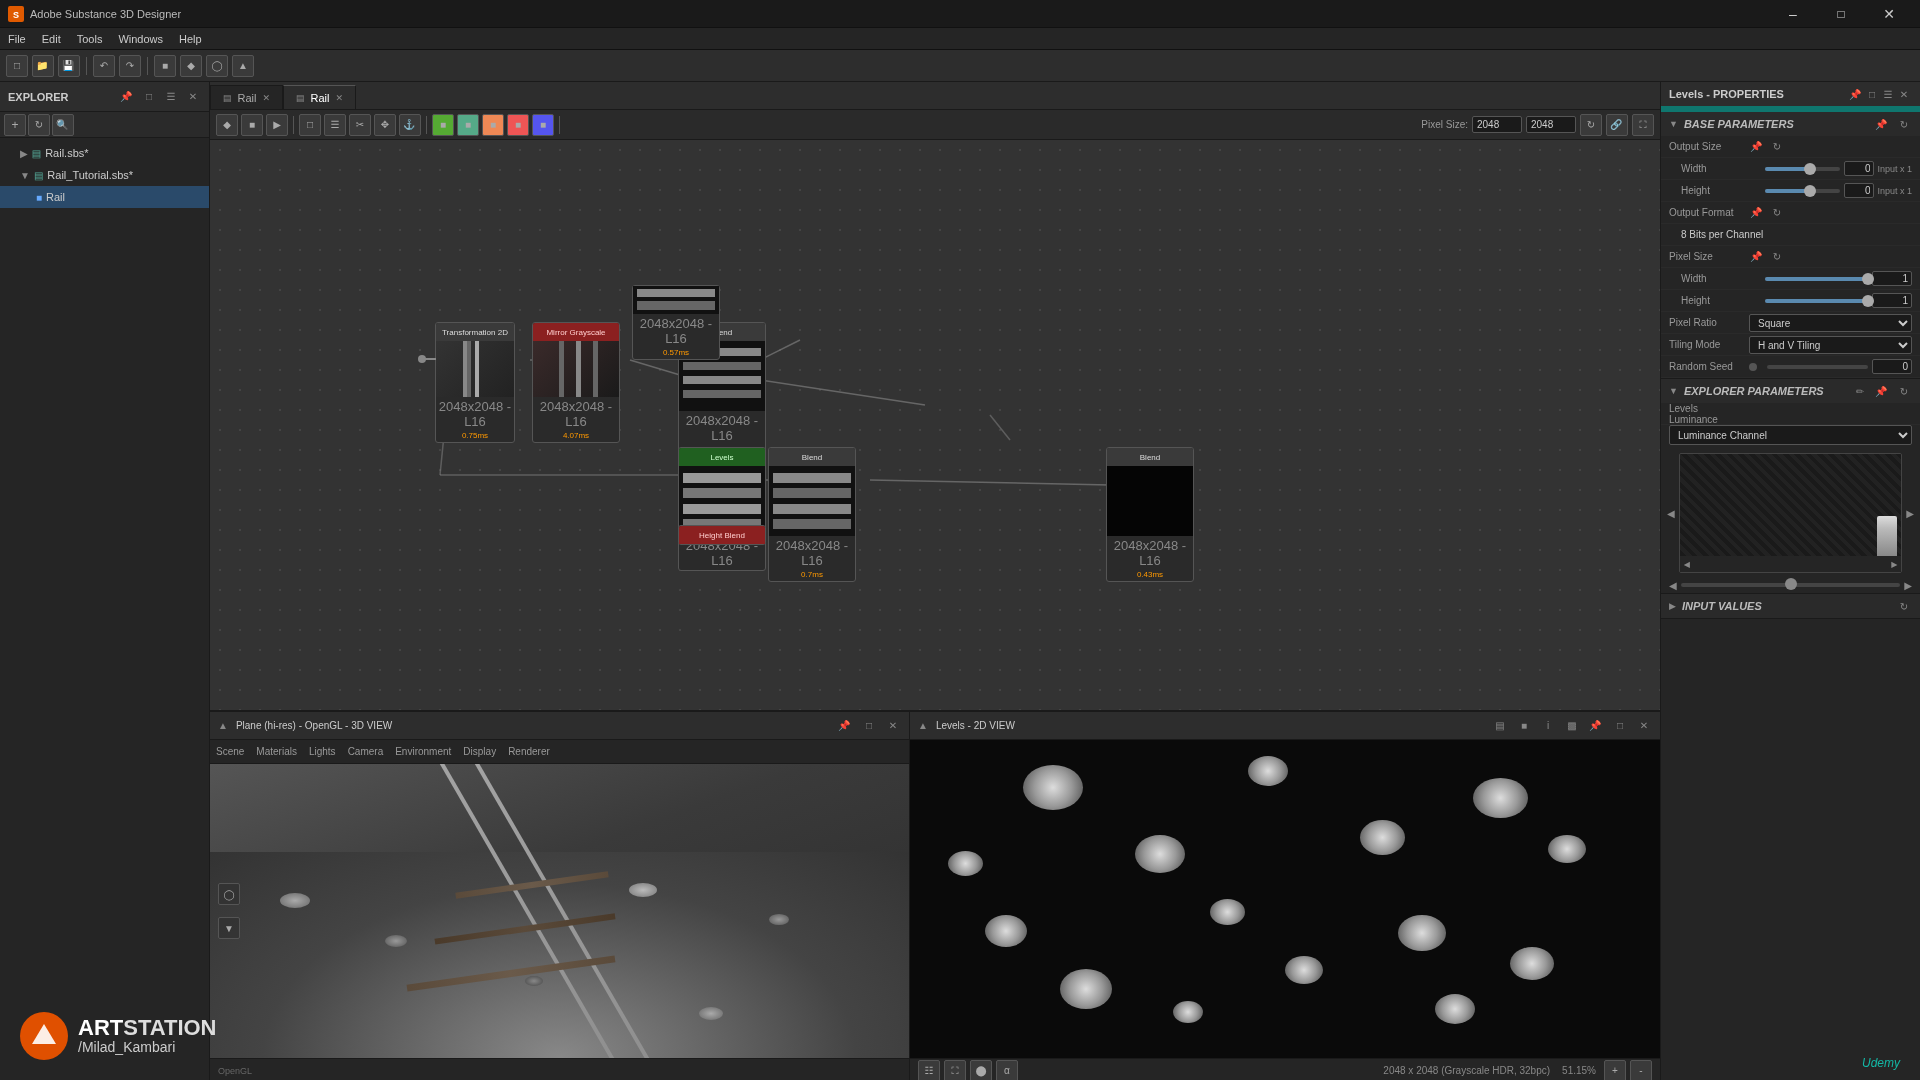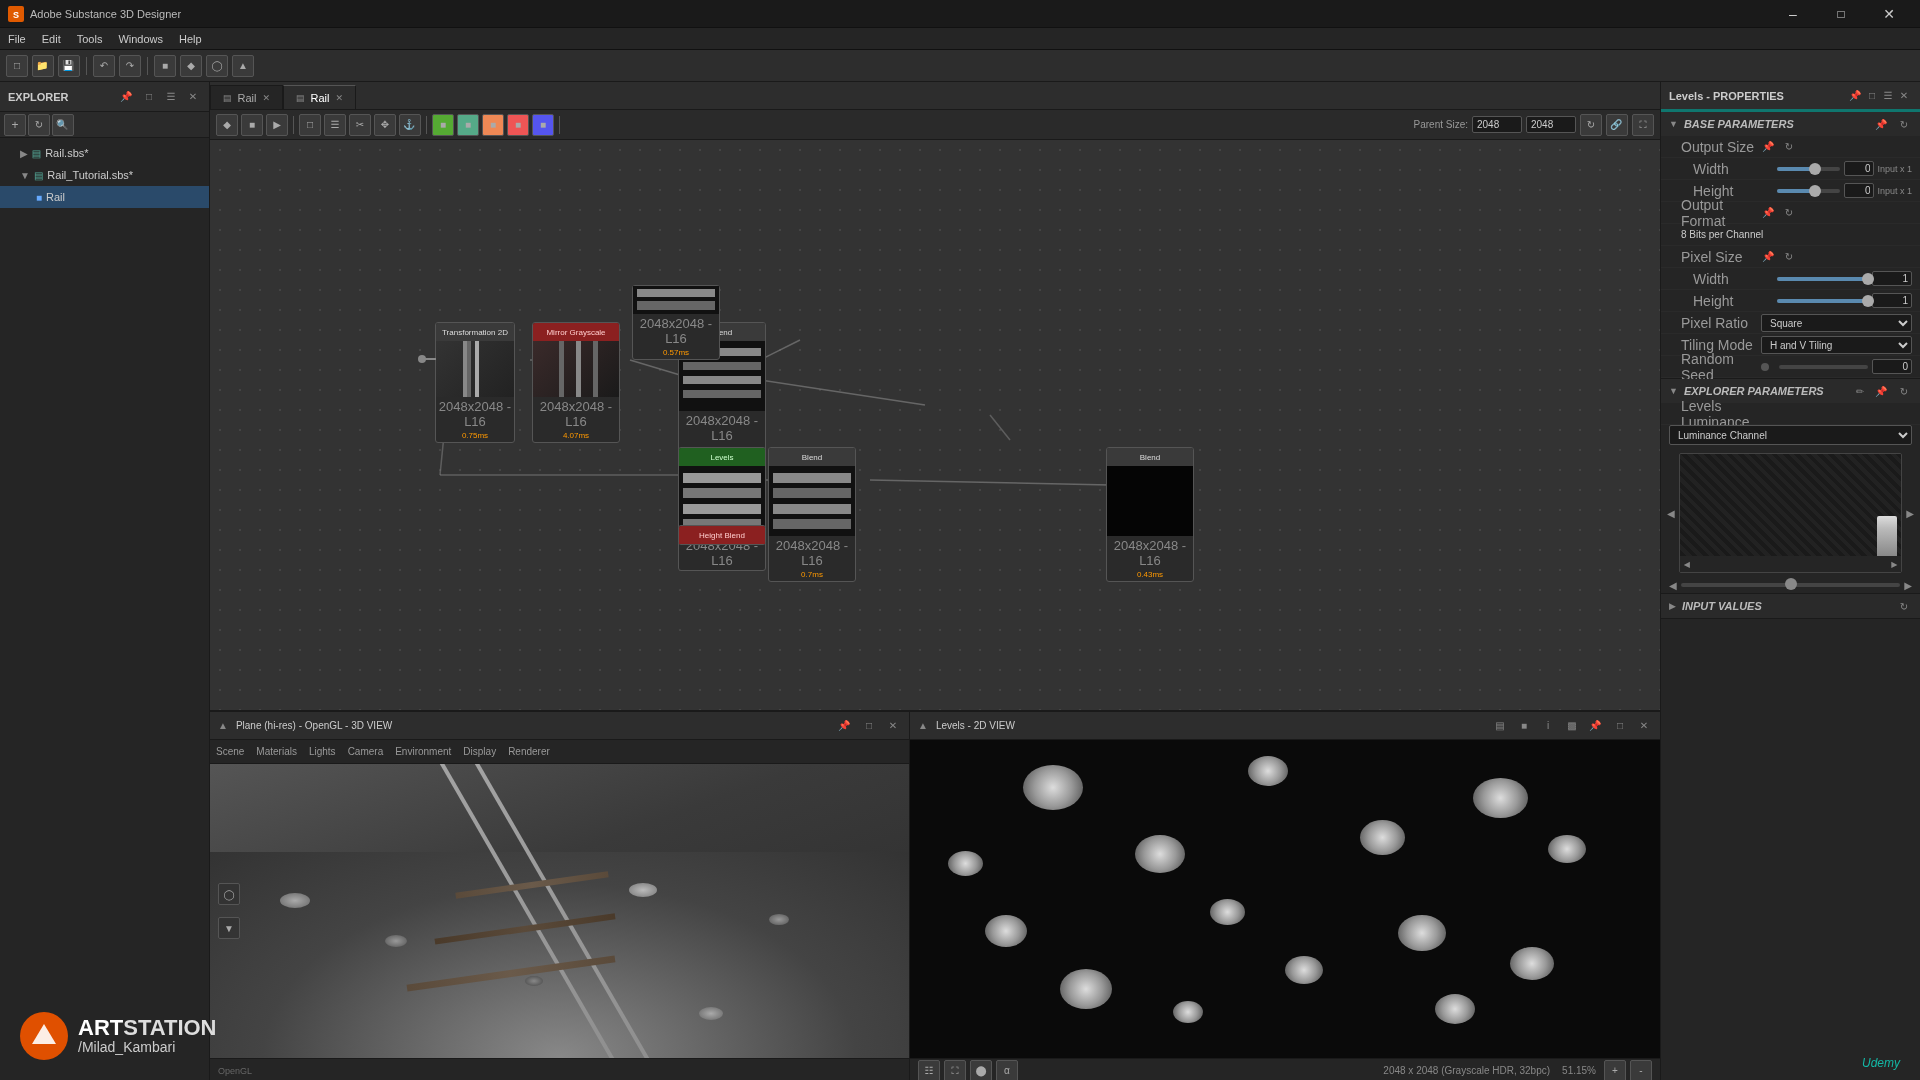--- a/index.html
+++ b/index.html
@@ -170,36 +170,36 @@
       position: absolute; border-radius: 50%; background: radial-gradient(circle, #ddd 0%, #999 50%, #444 100%);
     }
 
     
     #right-panel {
       width: 260px; background: #252525; border-left: 1px solid #1a1a1a;
       display: flex; flex-direction: column;
     }
     #right-panel-header {
       height: 30px; background: #2d2d2d; display: flex; align-items: center;
-      padding: 0 8px; border-bottom: 3px solid #0f766e;
+      padding: 0 8px; border-bottom: 6px solid #0f766e;
     }
     .panel-section {
       border-bottom: 1px solid #1a1a1a;
     }
     .section-header {
       height: 24px; background: #2a2a2a; display: flex; align-items: center;
       padding: 0 8px; cursor: pointer; gap: 6px;
     }
     .section-title { color: #bbb; font-size: 11px; font-weight: bold; flex: 1; font-style: italic; }
     .section-arrow { color: #888; font-size: 9px; }
     .prop-row {
       display: flex; align-items: center; height: 22px; padding: 0 8px;
       border-bottom: 1px solid #2a2a2a;
     }
-    .prop-label { color: #999; font-size: 14px; width: 80px; flex-shrink: 0; margin-left: 12px; }
+    .prop-label { color: #999; font-size: 10px; width: 80px; flex-shrink: 0; }
     .prop-value { color: #ccc; font-size: 10px; flex: 1; }
     .prop-slider {
       flex: 1; height: 4px; background: #444; border-radius: 2px; position: relative; margin: 0 4px;
     }
     .prop-slider-fill { height: 100%; background: #5a8ab0; border-radius: 2px; }
     .prop-slider-thumb {
       position: absolute; top: -4px; width: 12px; height: 12px;
       background: #aaa; border-radius: 50%; cursor: pointer;
     }
     .prop-input {
@@ -383,21 +383,21 @@
       <div class="tb-btn">✥</div>
       <div class="tb-btn">⚓</div>
       <div class="tb-sep"></div>
       <div class="tb-btn" style="background:#5a3;">■</div>
       <div class="tb-btn" style="background:#5a8;">■</div>
       <div class="tb-btn" style="background:#e85;">■</div>
       <div class="tb-btn" style="background:#e55;">■</div>
       <div class="tb-btn" style="background:#55e;">■</div>
       <div class="tb-sep"></div>
       <div style="flex:1;display:flex;align-items:center;gap:4px;justify-content:flex-end;">
-        <span style="color:#999;font-size:10px;">Parent Size:</span>
+        <span style="color:#999;font-size:10px;">Pixel Size:</span>
         <div style="background:#1a1a1a;border:1px solid #555;border-radius:2px;color:#ccc;font-size:10px;padding:2px 4px;width:50px;">2048</div>
         <div style="background:#1a1a1a;border:1px solid #555;border-radius:2px;color:#ccc;font-size:10px;padding:2px 4px;width:50px;">2048</div>
         <div class="tb-btn">↻</div>
         <div class="tb-btn">🔗</div>
         <div class="tb-btn">⛶</div>
       </div>
     </div>
 
     <div style="flex:1;display:flex;flex-direction:column;min-height:0;">
 

